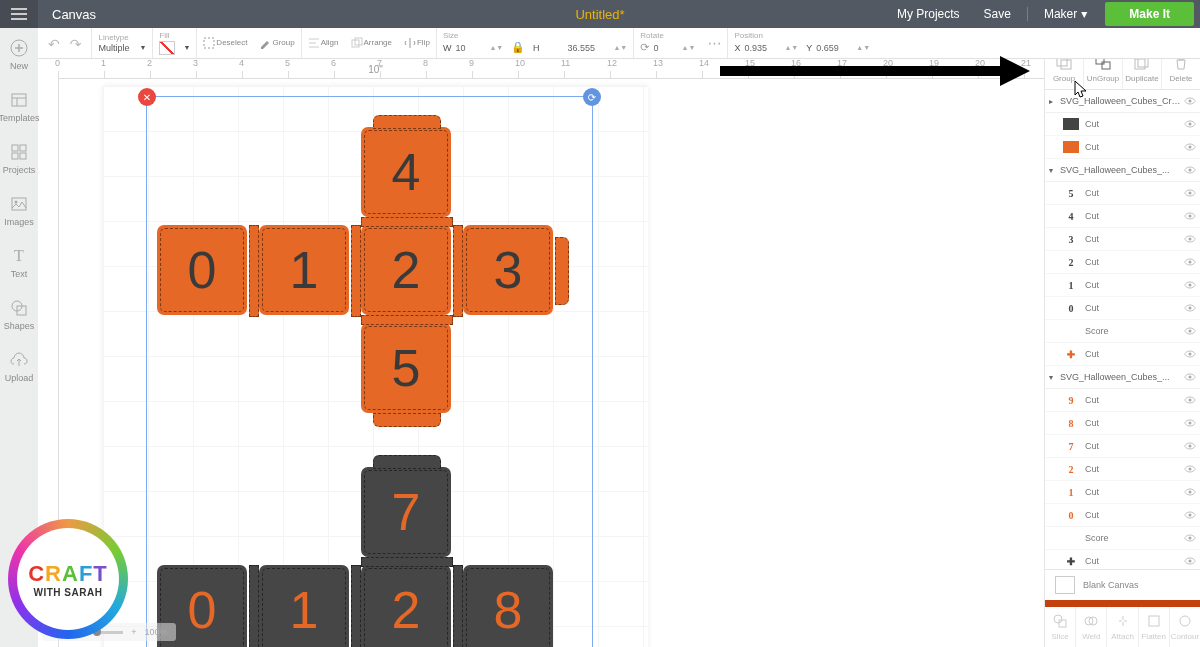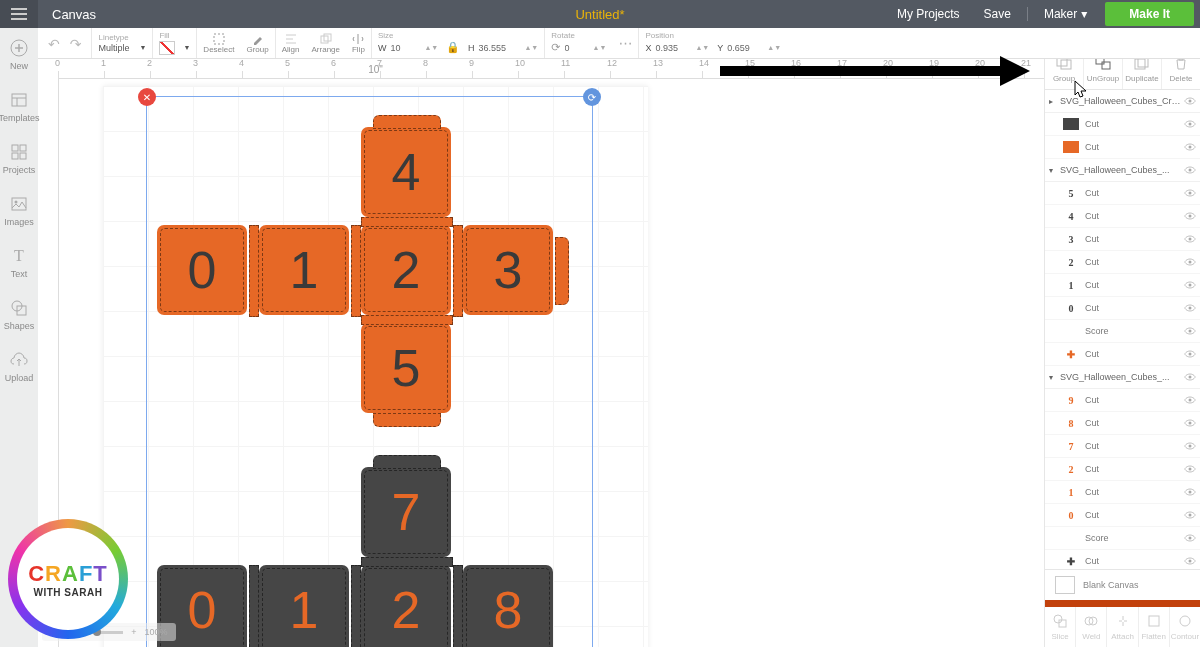--- a/index.html
+++ b/index.html
@@ -18,21 +18,21 @@
 .makeit{background:#5bbf3a;color:#fff;height:24px;display:flex;align-items:center;padding:0 24px;margin:0 6px;font-size:12px;font-weight:600;border-radius:2px}
 
 .sidebar{position:absolute;top:28px;left:0;width:38px;bottom:0;background:#eceded;display:flex;flex-direction:column;align-items:flex-start;z-index:5}
 .sb-item{width:38px;height:52px;display:flex;flex-direction:column;align-items:center;justify-content:center;gap:3px;color:#8a8a8a;font-size:9px}
 .sb-ico{width:20px;height:20px;display:flex;align-items:center;justify-content:center}
 
 .optbar{position:absolute;top:28px;left:38px;right:0;height:30px;background:#fff;border-bottom:1px solid #e0e0e0;display:flex;align-items:center;z-index:8}
 .opt-seg{height:30px;border-right:1px solid #e8e8e8;display:flex;flex-direction:column;justify-content:center;padding:0 6px}
 .opt-hdr{font-size:8px;color:#aaa;line-height:1}
 .opt-row{display:flex;align-items:center;gap:4px;margin-top:1px}
-.opt-btn{display:flex;flex-direction:column;align-items:center;justify-content:center;padding:8px 6px;height:30px;gap:1px}
+.opt-btn{display:flex;flex-direction:row;align-items:center;justify-content:center;padding:8px 6px;height:30px;gap:1px}
 .opt-btn .opt-hdr{font-size:8px;color:#888}
 .opt-btn svg{fill:#888}
 .mini-input{height:14px;font-size:9px;width:50px;background:#fff;border:none;color:#666;padding:0}
 .dim{color:#bbb}
 
 .canvas-area{position:absolute;top:58px;left:38px;right:155px;bottom:0;background:#fff;overflow:hidden}
 .ruler-h{position:absolute;top:0;left:20px;right:0;height:20px;background:#fff;border-bottom:1px solid #ddd;display:flex;font-size:9px;color:#aaa}
 .ruler-h div{border-left:1px solid #ddd;height:7px;margin-top:13px;position:relative;flex:0 0 45px}
 .ruler-h div span{position:absolute;top:-13px;left:-4px}
 .ruler-v{position:absolute;top:20px;left:0;bottom:0;width:20px;background:#fff;border-right:1px solid #ddd}
@@ -230,21 +230,21 @@
     </div>
   <div style="border-left:1px solid #e8e8e8;height:30px"></div>
   <div class="opt-seg" style="border:none">
     <span class="opt-hdr">Size</span>
     <div class="opt-row">
       <span style="font-size:9px">W</span>
       <input class="mini-input" style="width: 30px;" value="10">
       <span style="font-size:7px;color:#aaa">▲▼</span>
       <span style="margin:0 4px">🔒</span>
       <span style="font-size:9px">H</span>
-      <input class="mini-input" style="width: 42px;" value="36.555">
+      <input class="mini-input" style="width: 42px; margin-left: 24px;" value="36.555">
       <span style="font-size:7px;color:#aaa">▲▼</span>
     </div>
   </div>
   <div style="border-left:1px solid #e8e8e8;height:30px"></div>
   <div class="opt-seg" style="border:none">
     <span class="opt-hdr">Rotate</span>
     <div class="opt-row">
       <span style="font-size:11px;color:#999">⟳</span>
       <input class="mini-input" style="width: 24px;" value="0">
       <span style="font-size:7px;color:#aaa">▲▼</span>

